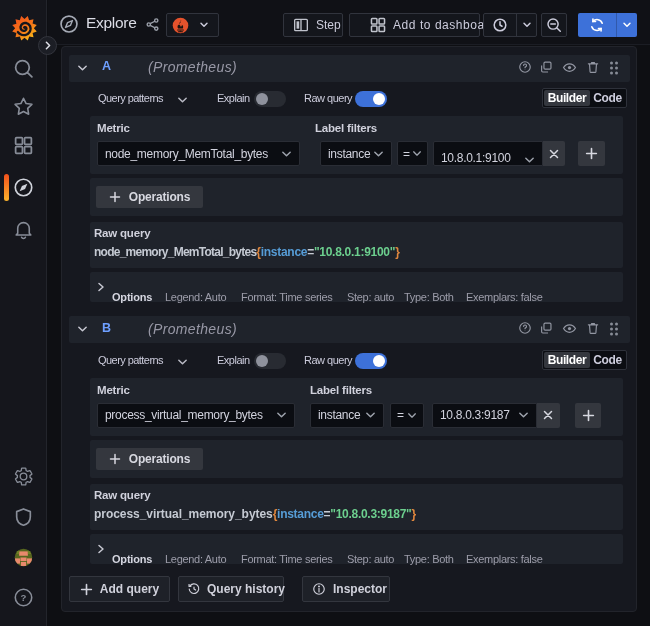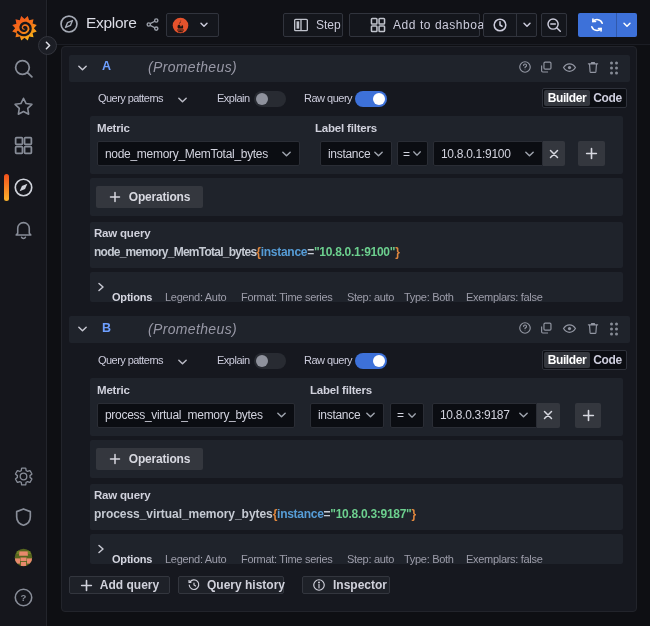--- a/index.html
+++ b/index.html
@@ -24,21 +24,21 @@
   .gbtn { background:#34373e; border-radius:2px; display:flex; align-items:center; justify-content:center; color:#d7d8e0; }
   .toggle { position:absolute; width:32px; height:16px; border-radius:8px; }
   .knob { position:absolute; top:2px; width:12px; height:12px; border-radius:50%; }
   .opt-dim { color:#9d9daa; }
   .optxt { top:19px; font-size:11px; letter-spacing:-0.3px; }
   .rawq { font-weight:bold; font-size:12px; letter-spacing:-0.28px; color:#c5cad3; white-space:nowrap; }
   .rawq em { font-style:normal; }
   .rawq i { font-style:normal; color:#e0873e; }
   .rawq b { font-weight:bold; color:#569cd6; }
   .rawq u { text-decoration:none; color:#6ccf8e; }
-  .bbtn { position:absolute; top:529px; height:18px; background:#1e2128; border:1px solid #33363e; border-radius:2px; display:flex; align-items:center; justify-content:center; gap:7px; font-size:12px; font-weight:bold; letter-spacing:0; color:#d0d1db; white-space:nowrap; }
+  .bbtn { position:absolute; top:529px; height:26px; background:#1e2128; border:1px solid #33363e; border-radius:2px; display:flex; align-items:center; justify-content:center; gap:7px; font-size:12px; font-weight:bold; letter-spacing:0; color:#d0d1db; white-space:nowrap; }
 </style>
 </head>
 <body>
 <div id="app">
   <div id="topbar">
 
     <svg class="abs" style="left:12px;top:15px" width="18" height="18" viewBox="0 0 24 24">
         <circle cx="12" cy="12" r="10.6" stroke="#a5aab5" stroke-width="2.2" fill="none"></circle>
         <path d="M16.6 7.4 13.9 13.9 7.4 16.6 10.1 10.1z" fill="none" stroke="#a5aab5" stroke-width="1.9" stroke-linejoin="round"></path>
       </svg>
@@ -262,21 +262,21 @@
         <div class="sel" style="left:230px;width:72px;">instance
           <svg class="chev" width="11" height="10" viewBox="0 0 12 10">
               <path d="M2 3 6 7 10 3" stroke="#9ea3ad" stroke-width="1.6" fill="none" stroke-linecap="round" stroke-linejoin="round"></path>
             </svg>
         </div>
         <div class="sel" style="left:307px;width:31px;padding:0 5px;">=
           <svg class="chev" width="10" height="9" viewBox="0 0 12 10">
               <path d="M2 3 6 7 10 3" stroke="#9ea3ad" stroke-width="1.6" fill="none" stroke-linecap="round" stroke-linejoin="round"></path>
             </svg>
         </div>
-        <div class="sel" style="left:343px;width:110px;border-radius:2px 0 0 2px;">10.8.0.1:9100
+        <div class="sel" style="left:343px;width:110px;border-radius:2px 0 0 2px;align-items:flex-end;">10.8.0.1:9100
           <svg class="chev" width="11" height="10" viewBox="0 0 12 10">
               <path d="M2 3 6 7 10 3" stroke="#9ea3ad" stroke-width="1.6" fill="none" stroke-linecap="round" stroke-linejoin="round"></path>
             </svg>
         </div>
         <div class="gbtn abs" style="left:453px;top:25px;width:22px;height:25px;border-radius:0 2px 2px 0;">
           <svg width="12" height="12" viewBox="0 0 12 12">
               <path d="M2.5 2.5 9.5 9.5M9.5 2.5 2.5 9.5" stroke="#d7d8e0" stroke-width="1.5" stroke-linecap="round"></path>
             </svg>
         </div>
         <div class="gbtn abs" style="left:488px;top:25px;width:27px;height:25px;">

